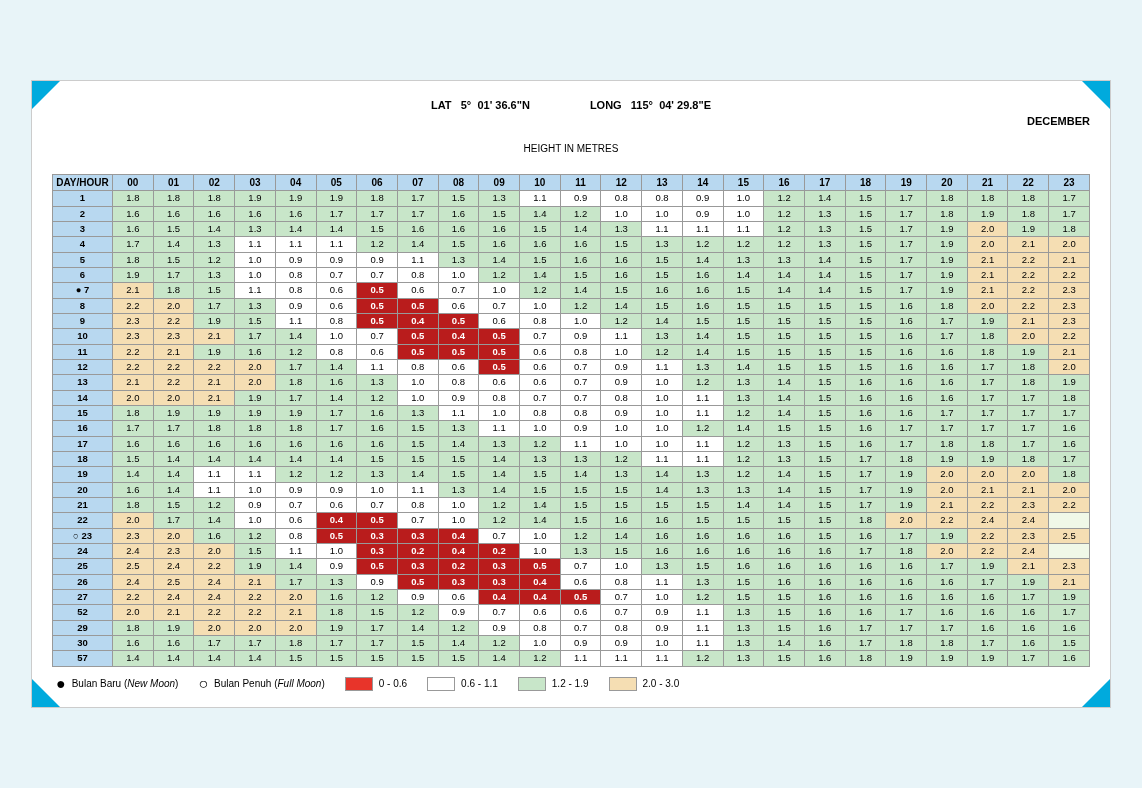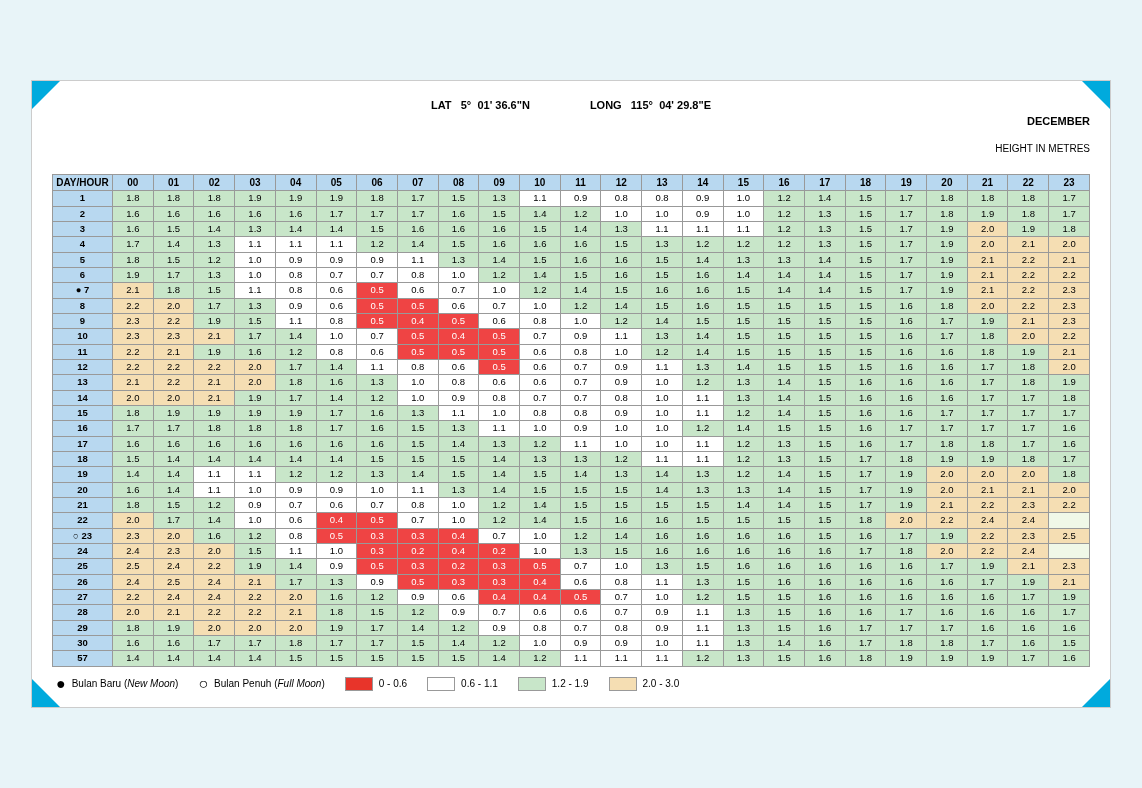--- a/index.html
+++ b/index.html
@@ -67,21 +67,21 @@
     .coords-row span {
       font-weight: bold;
     }
     .month-label {
       text-align: right;
       font-weight: bold;
       font-size: 11px;
       margin-bottom: 16px;
     }
     .height-label {
-      text-align: right;
+      text-align: center;
       font-size: 10px;
       margin-bottom: 20px;
     }
     table {
       border-collapse: collapse;
       width: 100%;
       table-layout: fixed;
     }
     th, td {
       border: 1px solid #999;
@@ -92,21 +92,21 @@
     }
     th {
       background: #b8d8f0;
       font-weight: bold;
       font-size: 10px;
     }
     .day-col {
       background: #b8d8f0;
       font-weight: bold;
     }
-    .c-red { background: #ef4444; color: white; font-weight: normal; }
+    .c-red { background: #b91c1c; color: white; font-weight: bold; }
     .c-white { background: #ffffff; }
     .c-green { background: #c8e6c9; }
     .c-peach { background: #f5deb3; }
     .c-default { background: #f0f8e8; }
 
     .legend-row {
       display: flex;
       align-items: center;
       margin-top: 8px;
       gap: 20px;
@@ -910,21 +910,21 @@
           <td class="c-green">1.5</td>
           <td class="c-green">1.6</td>
           <td class="c-green">1.6</td>
           <td class="c-green">1.6</td>
           <td class="c-green">1.6</td>
           <td class="c-green">1.6</td>
           <td class="c-green">1.7</td>
           <td class="c-green">1.9</td>
         </tr>
         <tr>
-          <td class="day-col">28</td>
+          <td class="day-col">52</td>
           <td class="c-peach">2.0</td>
           <td class="c-peach">2.1</td>
           <td class="c-peach">2.2</td>
           <td class="c-peach">2.2</td>
           <td class="c-peach">2.1</td>
           <td class="c-green">1.8</td>
           <td class="c-green">1.5</td>
           <td class="c-green">1.2</td>
           <td class="c-white">0.9</td>
           <td class="c-white">0.7</td>

